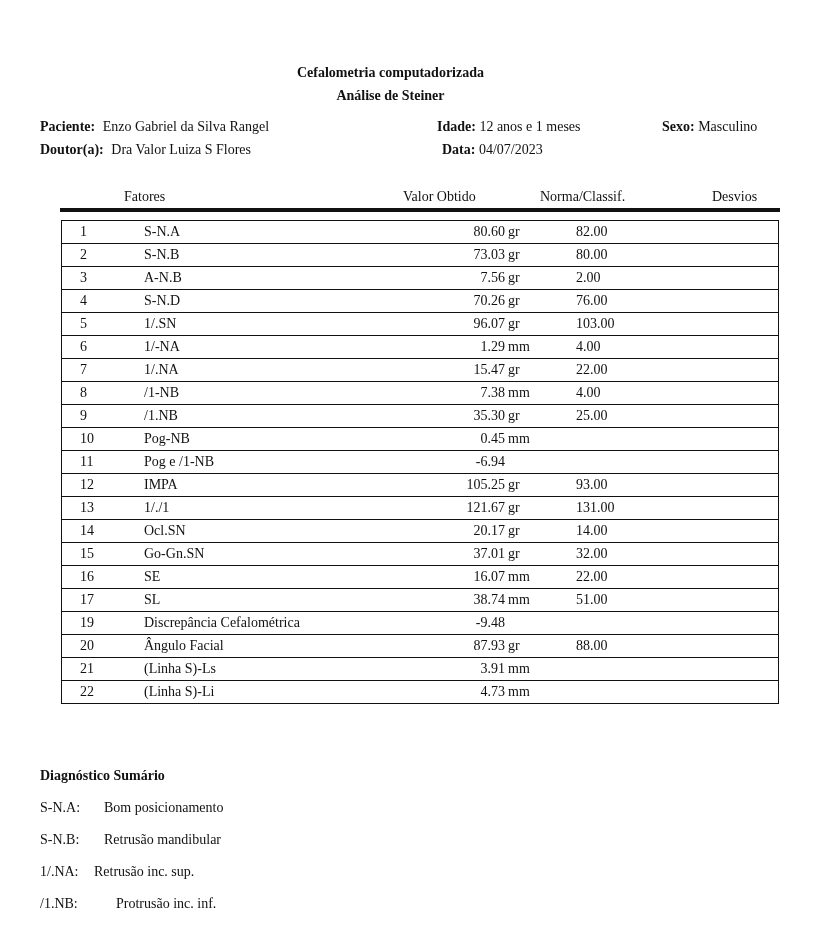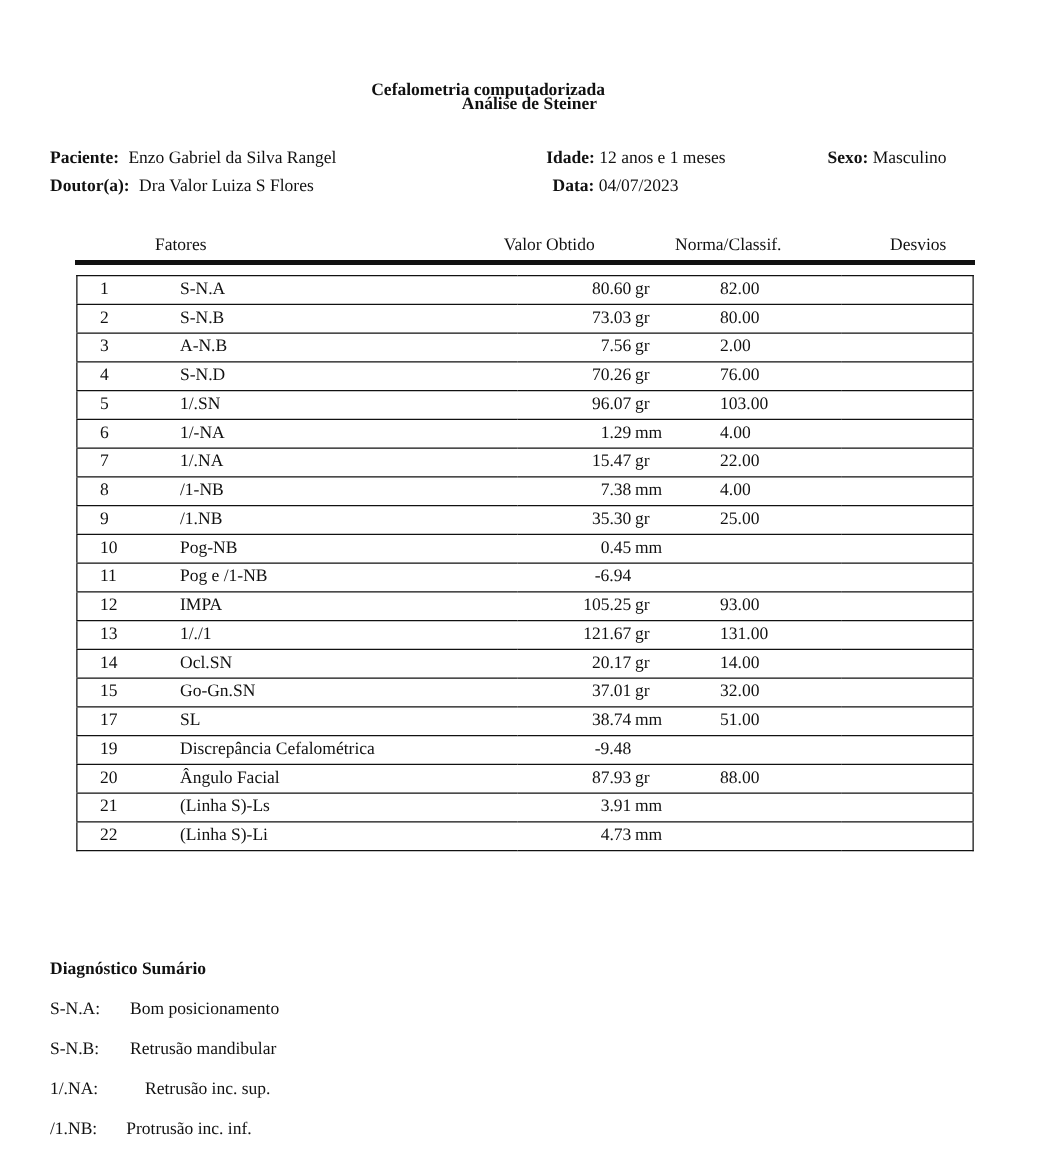--- a/index.html
+++ b/index.html
@@ -25,21 +25,21 @@
   .c-val .num { display: inline-block; width: 91px; text-align: right; }
   .c-val .unit { display: inline-block; padding-left: 3px; }
   .c-norm { width: 97px; text-align: left; }
   .c-dev { }
   .diag-title { font-weight: bold; }
 </style>
 </head>
 <body>
 
 <div class="abs title" style="top:65px;">Cefalometria computadorizada</div>
-<div class="abs title" style="top:76px;margin-left:33px;">Análise de Steiner</div>
+<div class="abs title" style="top:88px;">Análise de Steiner</div>
 
 <div class="abs" style="left:40px; top:119px;">
   <span class="lbl">Paciente:</span>
   <span style="padding-left:4px;">Enzo Gabriel da Silva Rangel</span>
 </div>
 <div class="abs" style="left:40px; top:142px;">
   <span class="lbl">Doutor(a):</span>
   <span style="padding-left:4px;">Dra Valor Luiza S Flores</span>
 </div>
 <div class="abs" style="left:437px; top:119px;">
@@ -162,20 +162,27 @@
         <td class="c-dev"></td>
       </tr>
       <tr>
         <td class="c-num">15</td>
         <td class="c-fac">Go-Gn.SN</td>
         <td class="c-val"><span class="num">37.01</span><span class="unit">gr</span></td>
         <td class="c-norm">32.00</td>
         <td class="c-dev"></td>
       </tr>
       <tr>
+        <td class="c-num">16</td>
+        <td class="c-fac">SE</td>
+        <td class="c-val"><span class="num">16.07</span><span class="unit">mm</span></td>
+        <td class="c-norm">22.00</td>
+        <td class="c-dev"></td>
+      </tr>
+      <tr>
         <td class="c-num">17</td>
         <td class="c-fac">SL</td>
         <td class="c-val"><span class="num">38.74</span><span class="unit">mm</span></td>
         <td class="c-norm">51.00</td>
         <td class="c-dev"></td>
       </tr>
       <tr>
         <td class="c-num">19</td>
         <td class="c-fac">Discrepância Cefalométrica</td>
         <td class="c-val"><span class="num">-9.48</span><span class="unit"></span></td>
@@ -211,19 +218,19 @@
     <div>
       <div class="abs" style="left:40px; top:800px;">S-N.A:</div>
       <div class="abs" style="left:104px; top:800px;">Bom posicionamento</div>
     </div>
     <div>
       <div class="abs" style="left:40px; top:832px;">S-N.B:</div>
       <div class="abs" style="left:104px; top:832px;">Retrusão mandibular</div>
     </div>
     <div>
       <div class="abs" style="left:40px; top:864px;">1/.NA:</div>
-      <div class="abs" style="left:116px; top:864px;">Retrusão inc. sup.</div>
+      <div class="abs" style="left:94px; top:864px;">Retrusão inc. sup.</div>
     </div>
     <div>
       <div class="abs" style="left:40px; top:896px;">/1.NB:</div>
-      <div class="abs" style="left:101px; top:896px;">Protrusão inc. inf.</div>
+      <div class="abs" style="left:116px; top:896px;">Protrusão inc. inf.</div>
     </div>
   </div>
 
 </body></html>

